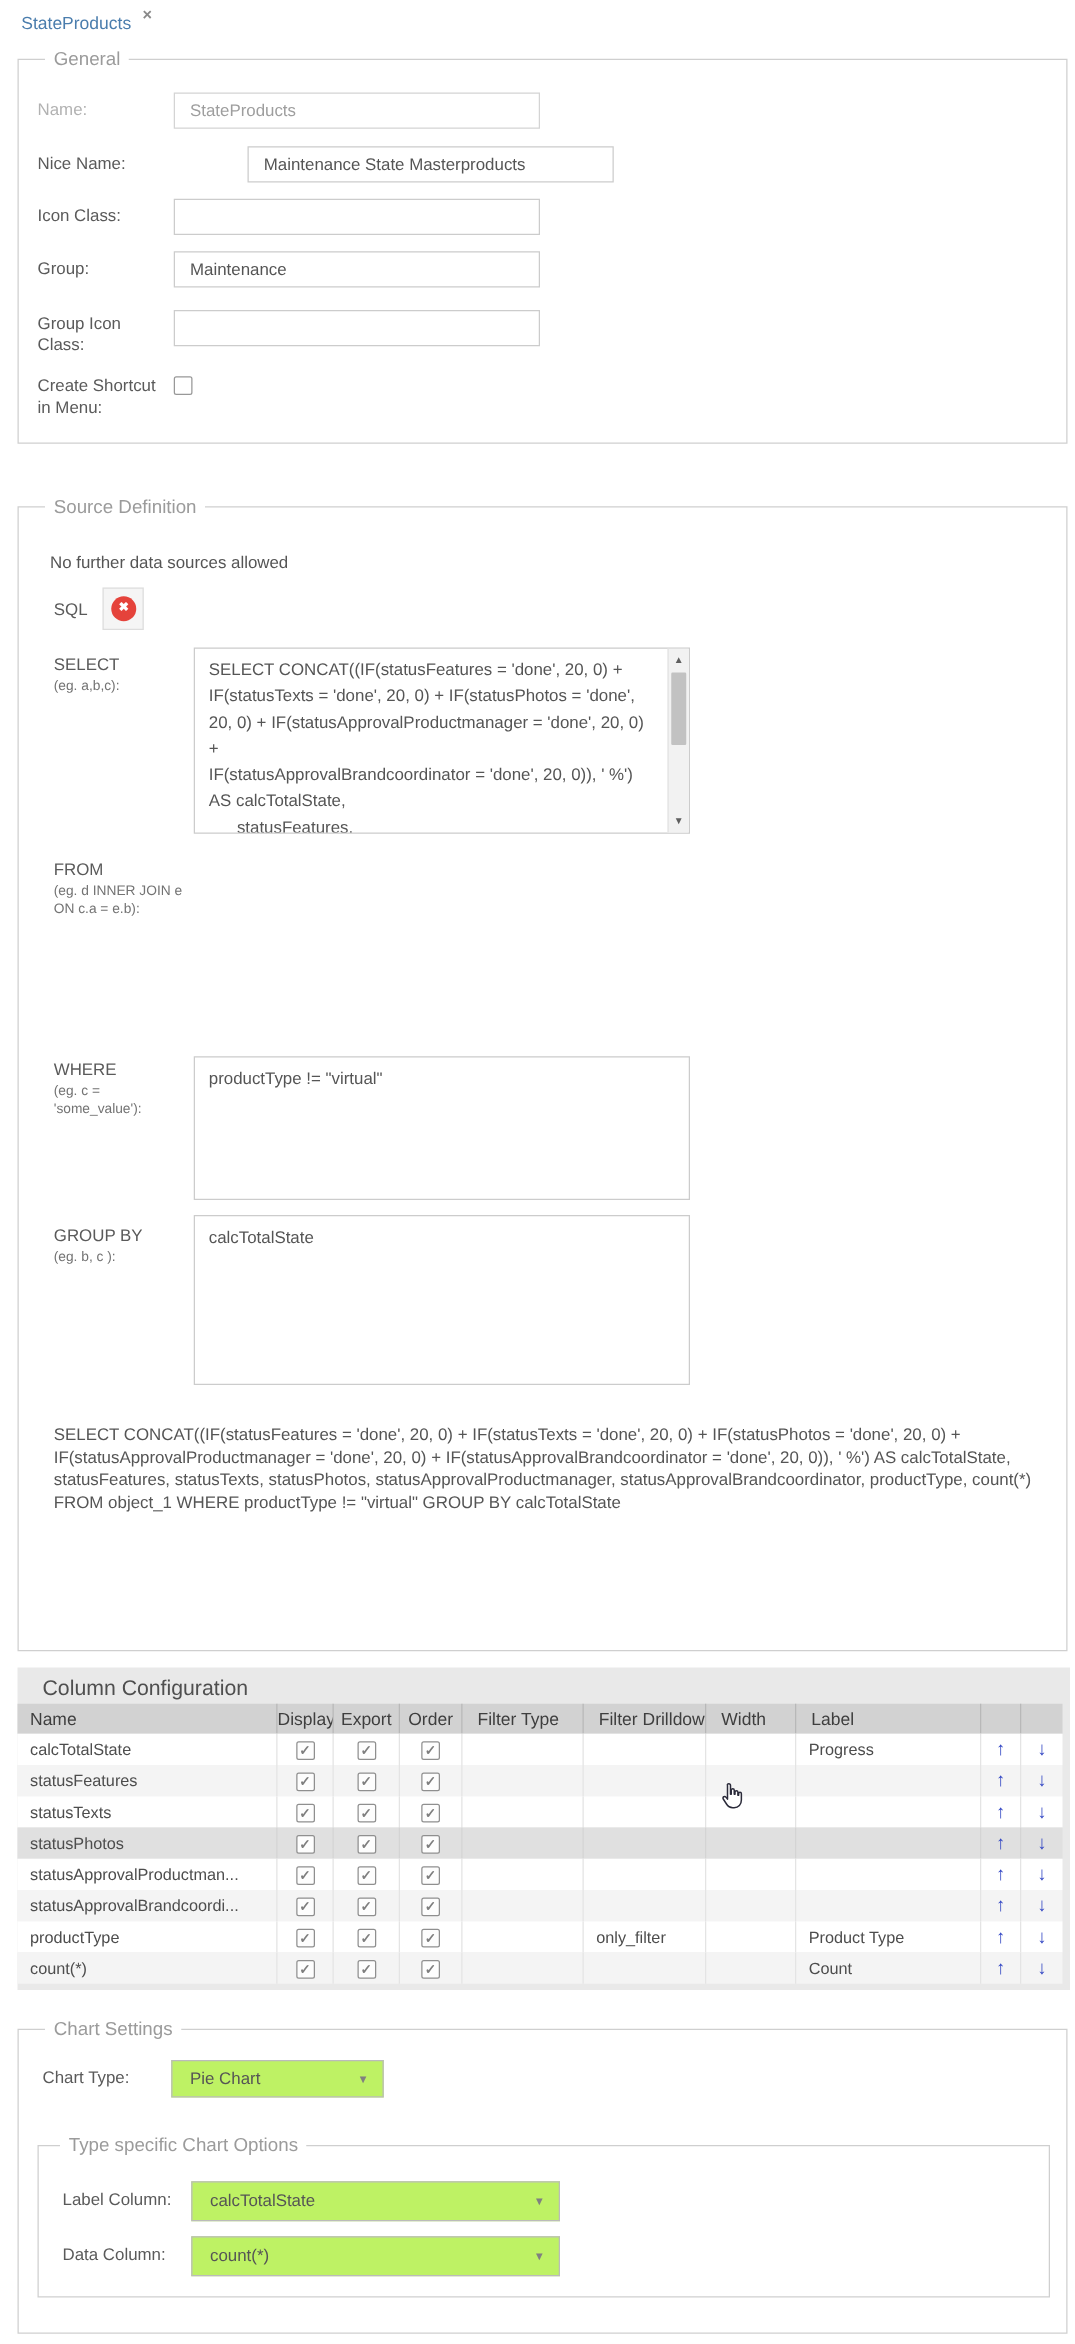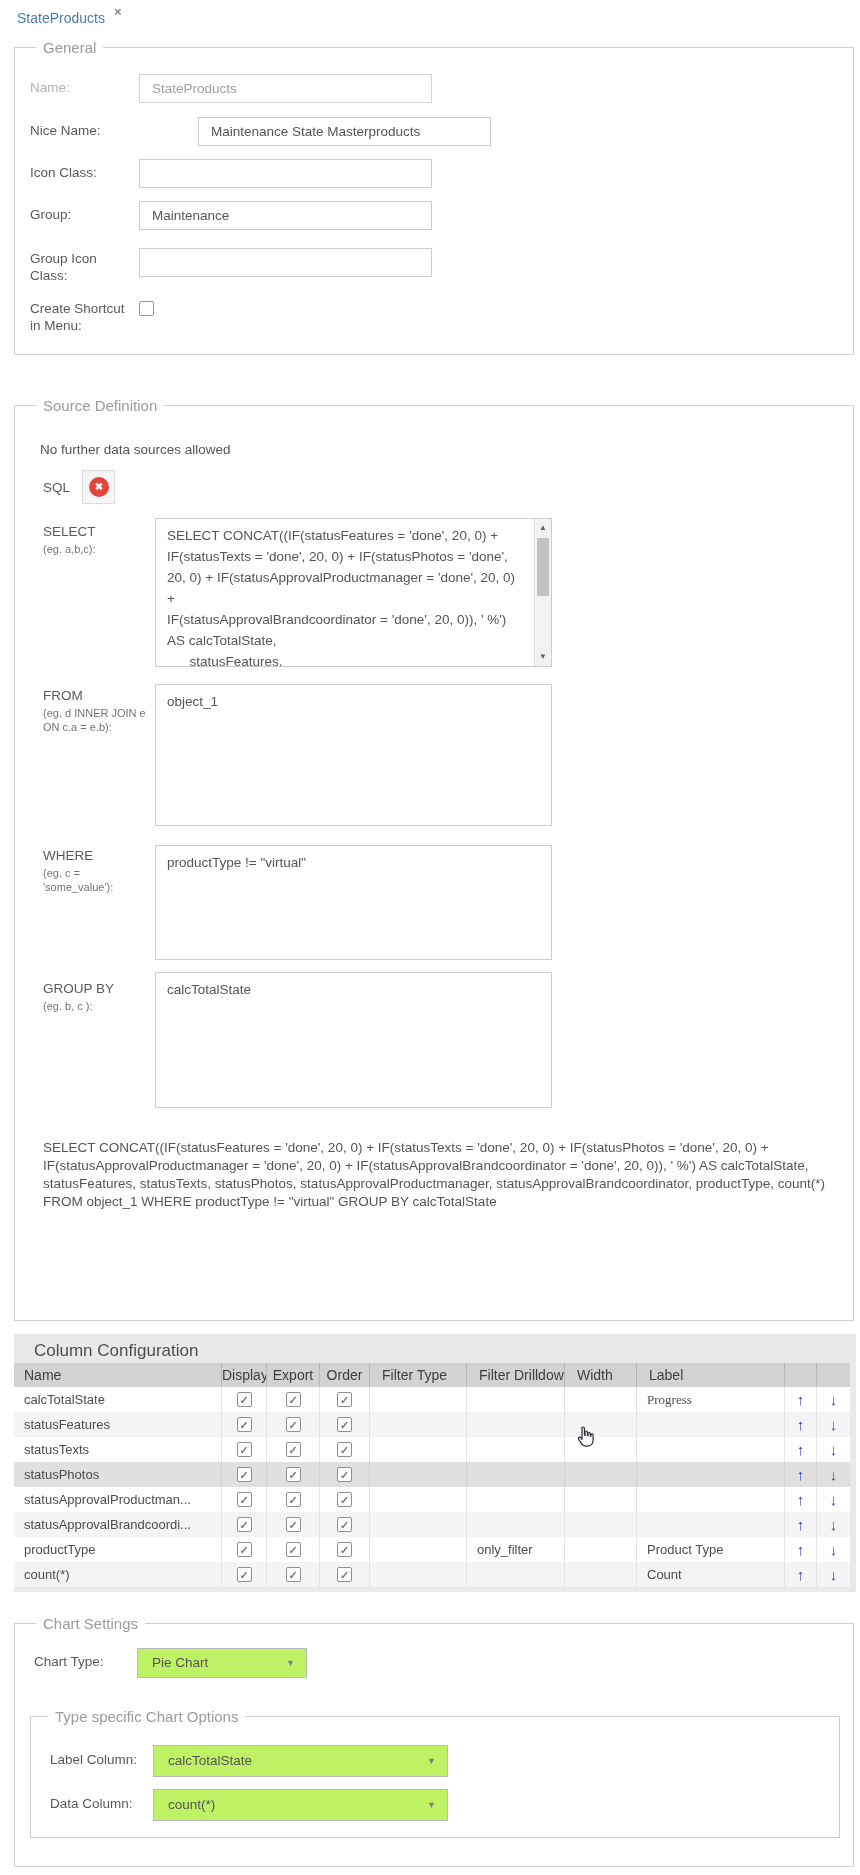--- a/index.html
+++ b/index.html
@@ -97,21 +97,20 @@
       statusFeatures,
       statusTexts,</div>
   <div class="sbar" style="left:534px;top:519px;width:17px;height:147px;">
     <span class="sarrow" style="top:1px;">▲</span>
     <div class="sthumb" style="top:19px;height:58px;"></div>
     <span class="sarrow" style="bottom:1px;">▼</span>
   </div>
 
   <span class="flabel" style="left:43px;top:688px;">FROM</span>
   <span class="fhint" style="left:43px;top:706px;width:106px;">(eg. d INNER JOIN e ON c.a = e.b):</span>
-  <div class="tarea" style="left:155px;top:684px;width:397px;height:142px;">object_1</div>
 
   <span class="flabel" style="left:43px;top:848px;">WHERE</span>
   <span class="fhint" style="left:43px;top:866px;width:86px;">(eg. c = 'some_value'):</span>
   <div class="tarea" style="left:155px;top:845px;width:397px;height:115px;">productType != "virtual"</div>
 
   <span class="flabel" style="left:43px;top:981px;">GROUP BY</span>
   <span class="fhint" style="left:43px;top:999px;width:86px;">(eg. b, c ):</span>
   <div class="tarea" style="left:155px;top:972px;width:397px;height:136px;">calcTotalState</div>
 
   <div class="summary" style="left:43px;top:1139px;width:800px;">SELECT CONCAT((IF(statusFeatures = 'done', 20, 0) + IF(statusTexts = 'done', 20, 0) + IF(statusPhotos = 'done', 20, 0) + IF(statusApprovalProductmanager = 'done', 20, 0) + IF(statusApprovalBrandcoordinator = 'done', 20, 0)), ' %') AS calcTotalState, statusFeatures, statusTexts, statusPhotos, statusApprovalProductmanager, statusApprovalBrandcoordinator, productType, count(*) FROM object_1 WHERE productType != "virtual" GROUP BY calcTotalState</div>
@@ -133,21 +132,21 @@
   </div>
 
   <div class="trow" style="left:14px;top:1387px;width:836px;background:#ffffff;">
     <div class="bcell" style="left:0;width:208px;">calcTotalState</div>
     <div class="bcell center" style="left:208px;width:45px;"><span class="cb">✓</span></div>
     <div class="bcell center" style="left:253px;width:53px;"><span class="cb">✓</span></div>
     <div class="bcell center" style="left:306px;width:50px;"><span class="cb">✓</span></div>
     <div class="bcell" style="left:356px;width:97px;"></div>
     <div class="bcell" style="left:453px;width:98px;"></div>
     <div class="bcell" style="left:551px;width:72px;"></div>
-    <div class="bcell" style="left:623px;width:148px;font-family:Liberation Serif, serif;">Progress</div>
+    <div class="bcell" style="left:623px;width:148px;">Progress</div>
     <div class="bcell center arrow" style="left:771px;width:32px;">↑</div>
     <div class="bcell center arrow" style="left:803px;width:33px;border-right:none;">↓</div>
   </div>
 
   <div class="trow" style="left:14px;top:1412px;width:836px;background:#f4f4f4;">
     <div class="bcell" style="left:0;width:208px;">statusFeatures</div>
     <div class="bcell center" style="left:208px;width:45px;"><span class="cb">✓</span></div>
     <div class="bcell center" style="left:253px;width:53px;"><span class="cb">✓</span></div>
     <div class="bcell center" style="left:306px;width:50px;"><span class="cb">✓</span></div>
     <div class="bcell" style="left:356px;width:97px;"></div>

